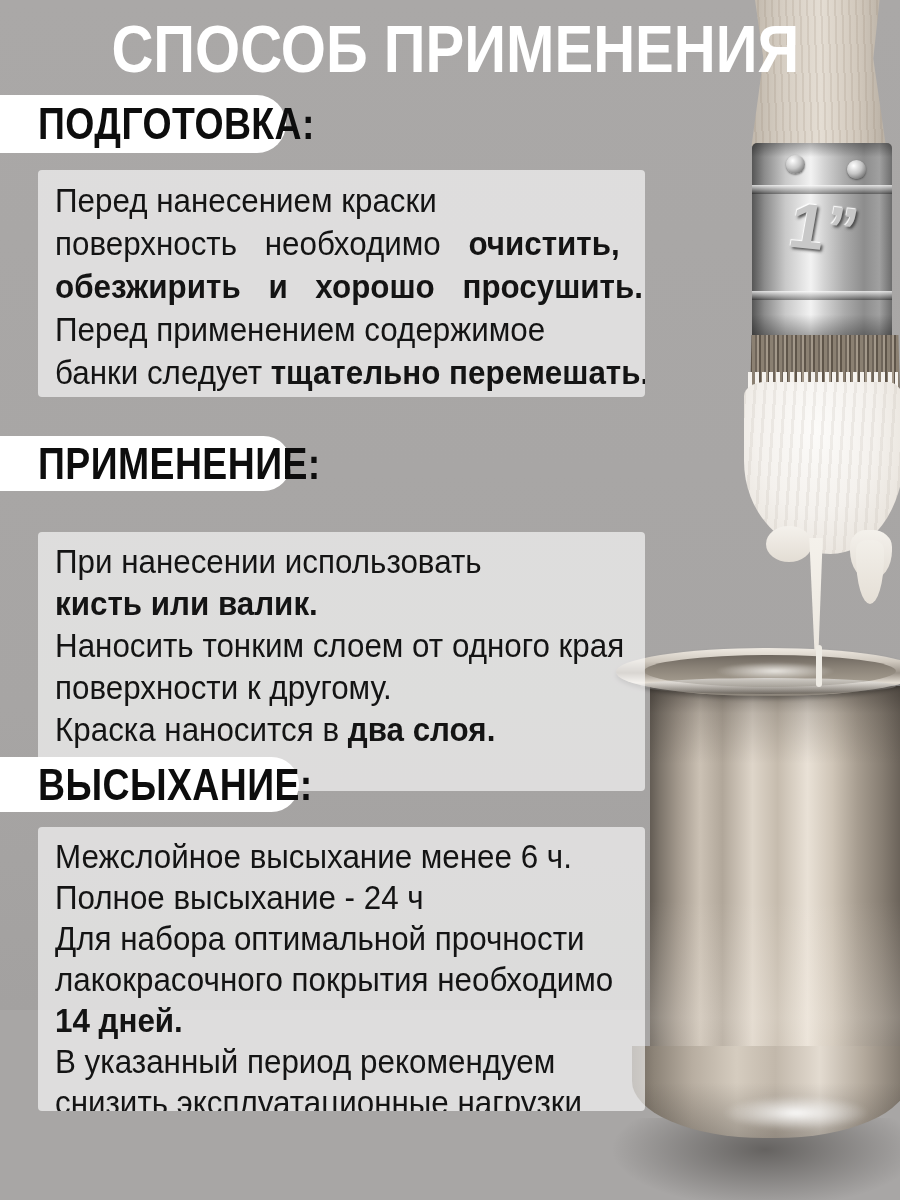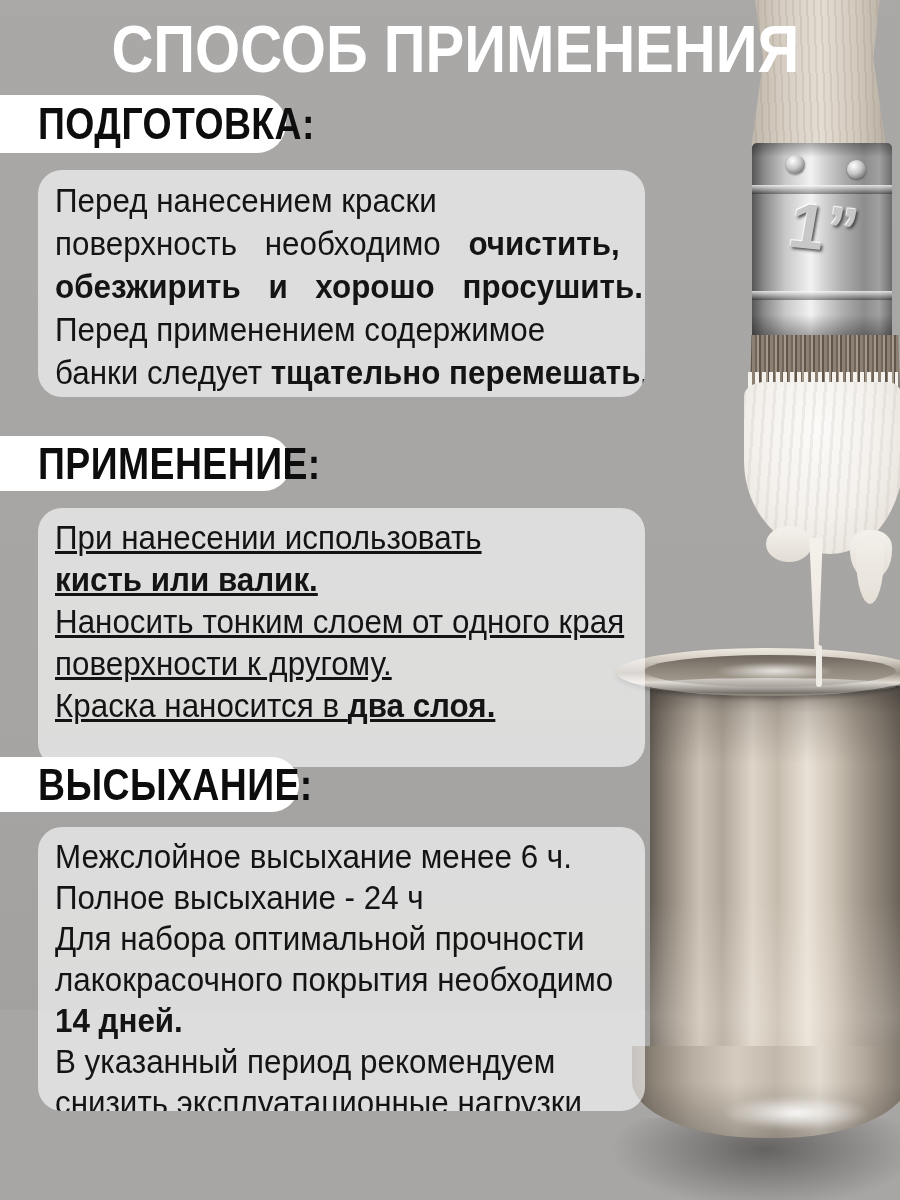--- a/index.html
+++ b/index.html
@@ -103,24 +103,24 @@
     font-size:66px;line-height:70px;font-weight:bold;color:var(--title);
     transform:scaleX(0.88);transform-origin:center;white-space:nowrap;z-index:5;}
   .pill{position:absolute;left:-34px;background:var(--pill);border-radius:34px;
     display:flex;align-items:center;padding-left:72px;box-sizing:border-box;z-index:5;}
   .pill .ph{font-weight:bold;font-size:44px;color:#0d0d0d;letter-spacing:0.5px;
     transform:scaleX(0.85);transform-origin:left center;white-space:nowrap;}
   .pill.p1{top:95px;width:320px;height:58px;}
   .pill.p2{top:436px;width:325px;height:55px;}
   .pill.p3{top:757px;width:333px;height:55px;}
   .panel{position:absolute;left:38px;width:607px;background:var(--panel);
-    border-radius:24px;box-sizing:border-box;padding:9px 0 0 17px;overflow:hidden;
+    border-radius:4px;box-sizing:border-box;padding:9px 0 0 17px;overflow:hidden;
     color:var(--ink);z-index:5;}
   .panel.t1{top:170px;height:227px;}
-  .panel.t2{top:508px;height:259px;text-decoration:underline;--lh:42px;}
+  .panel.t2{top:532px;height:259px;--lh:42px;}
   .panel.t3{top:827px;height:284px;--lh:41px;}
   .tline{font-size:33px;line-height:var(--lh,43px);white-space:nowrap;
     transform:scaleX(0.95);transform-origin:left center;}
   .tline b{font-weight:bold;}
   .tline.just{word-spacing:20px;}
 </style>
 </head>
 <body>
 
 <div class="canvas">

